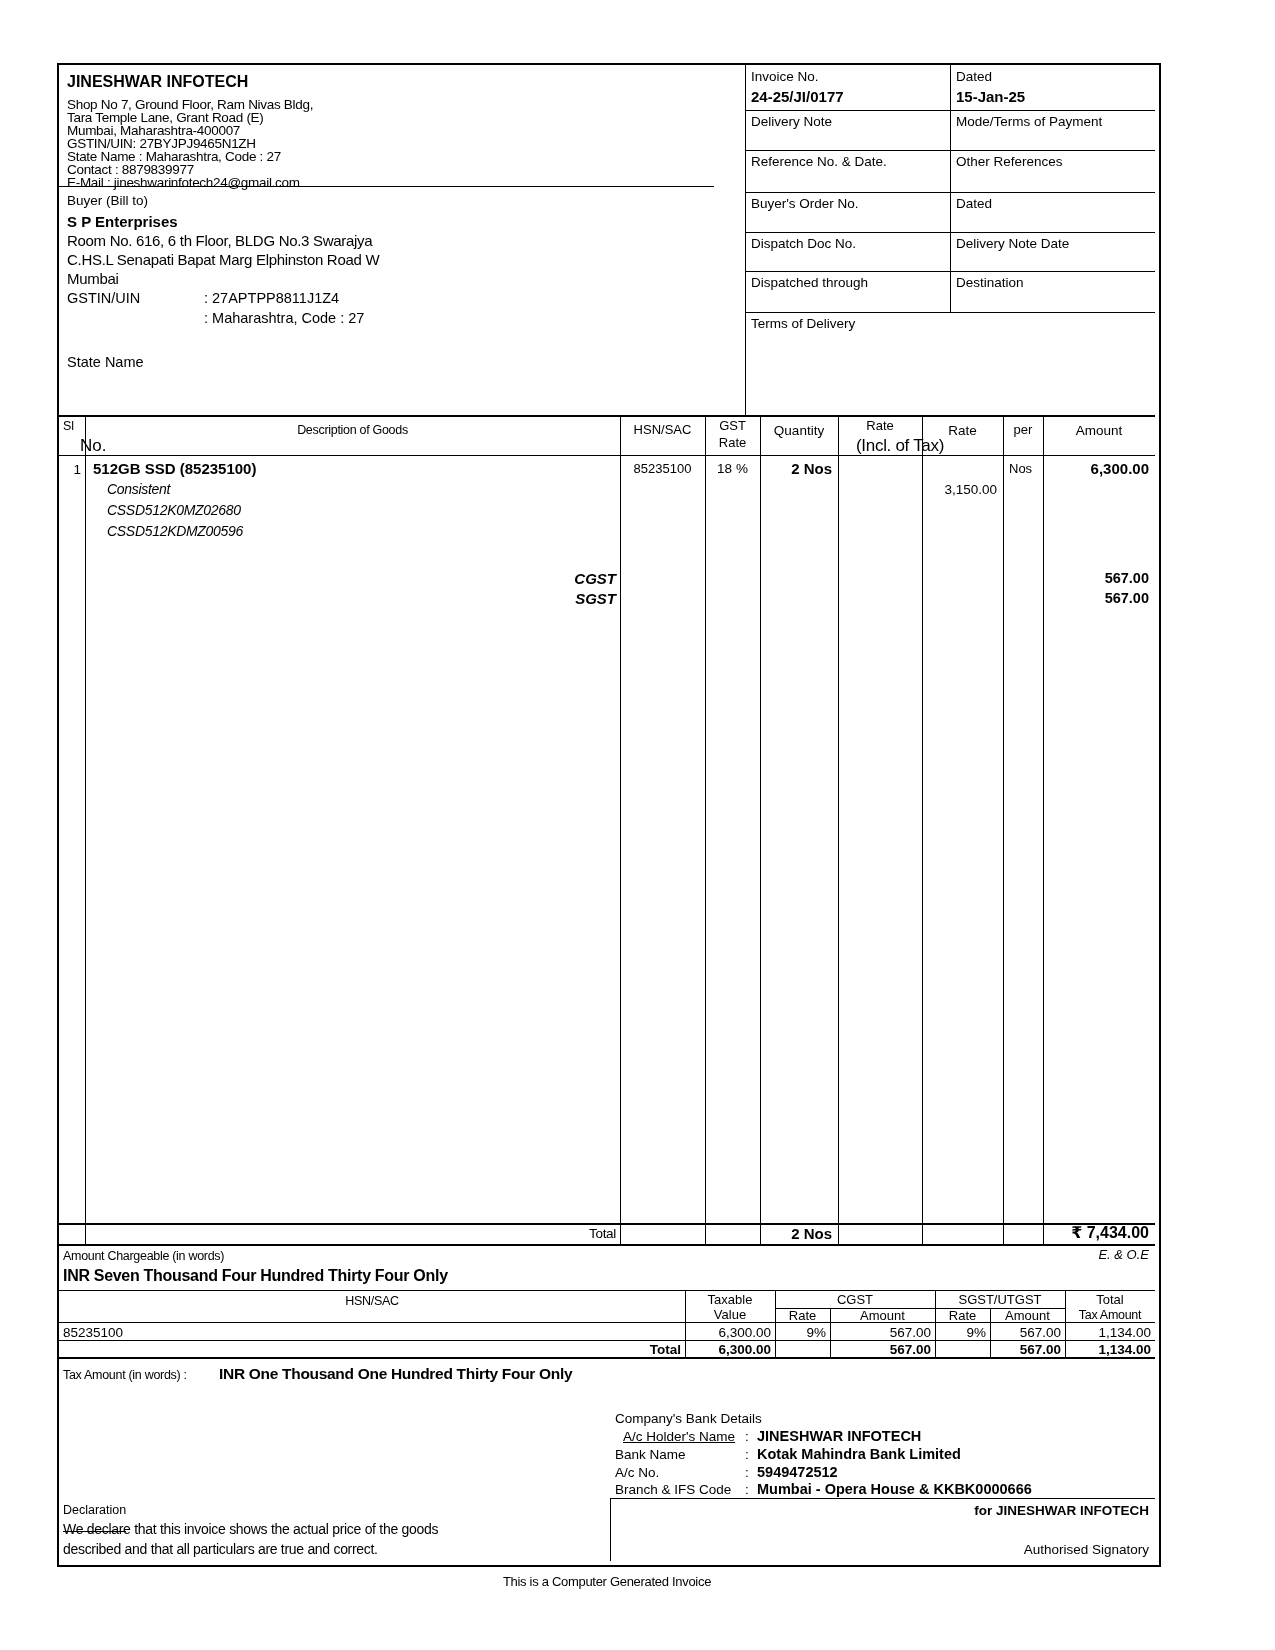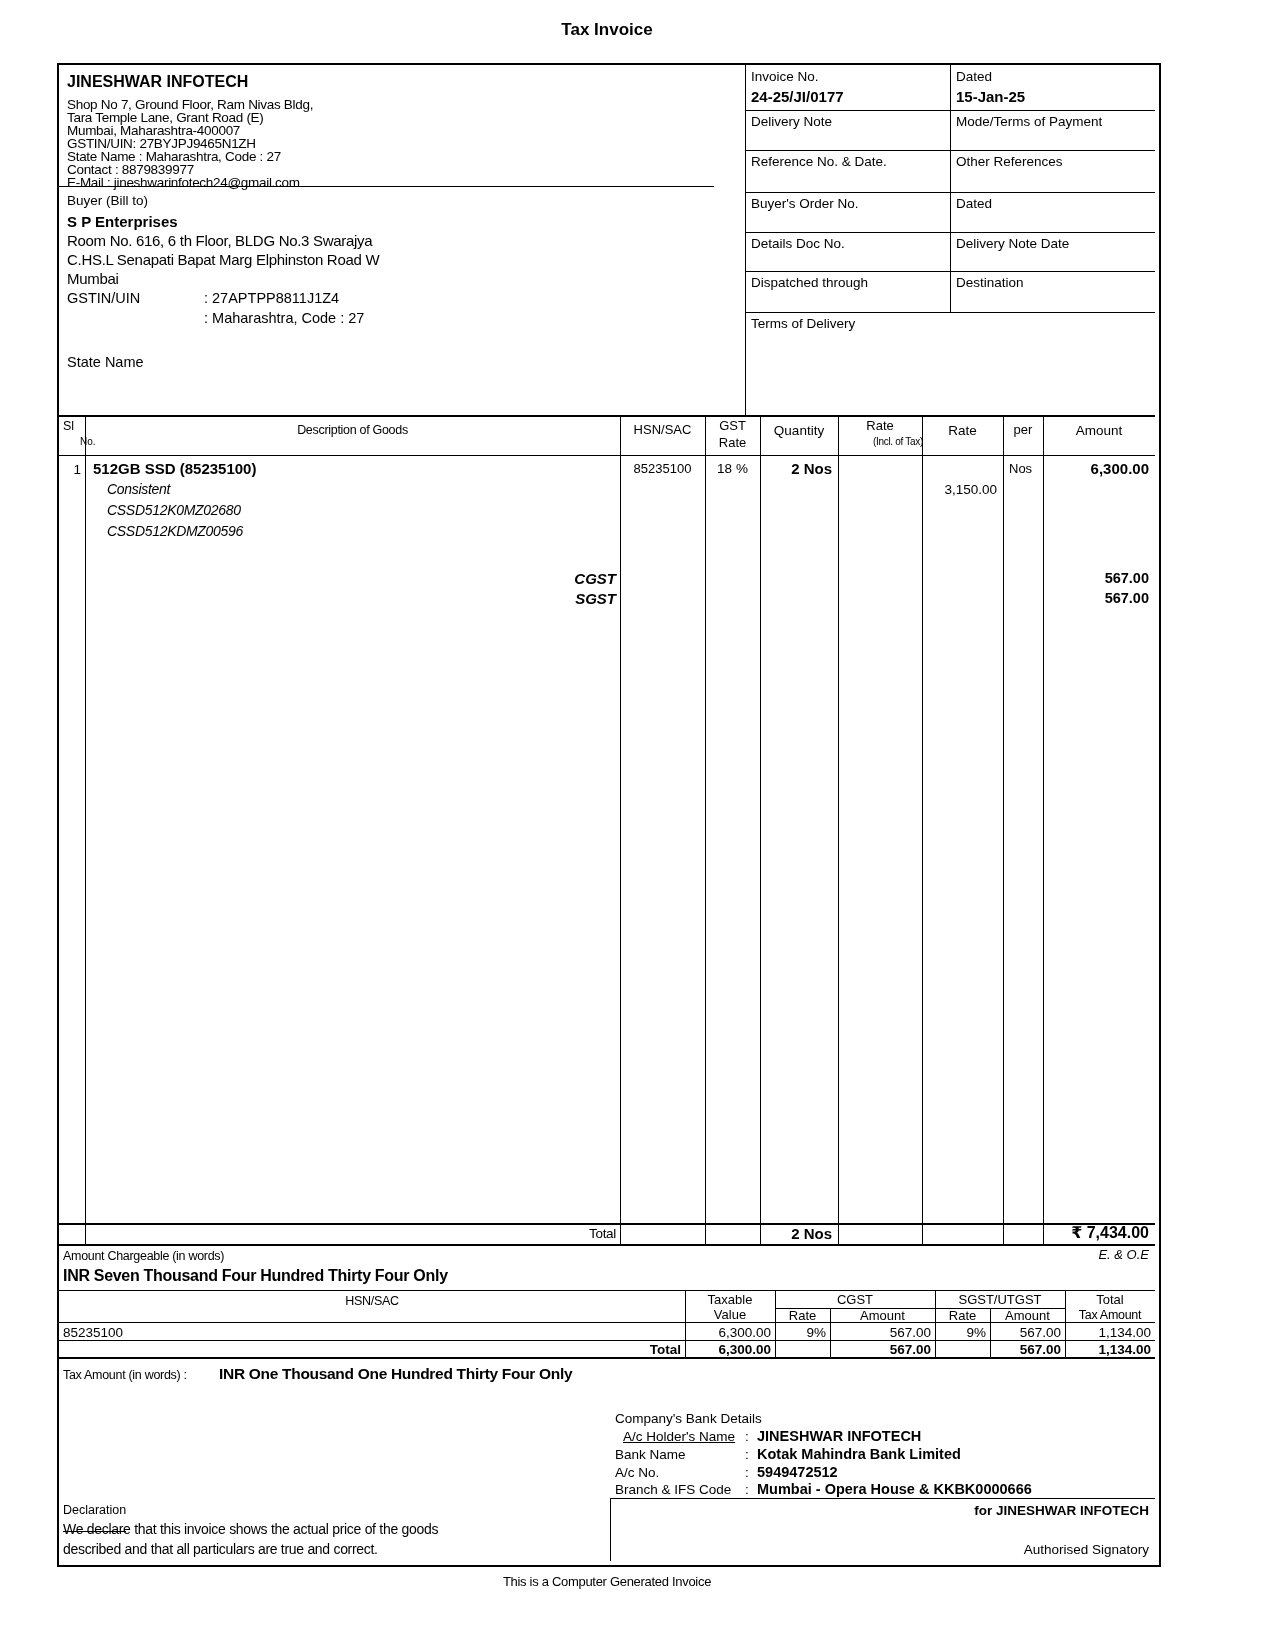--- a/index.html
+++ b/index.html
@@ -8,35 +8,34 @@
     font-family:"Liberation Sans","DejaVu Sans",sans-serif; color:#000;
     margin:0 auto; overflow:hidden;
   }
   .box { position:absolute; left:57px; top:63px; width:1100px; height:1500px; border:2px solid #000; }
   .t  { position:absolute; white-space:nowrap; line-height:1.15; }
   .c  { text-align:center; }
   .r  { text-align:right; }
   .b  { font-weight:bold; }
   .i  { font-style:italic; }
   .cond { letter-spacing:-0.3px; }
-  .f11 { font-size:10px;padding-left:18px; } .f12 { font-size:12.5px; } .f13 { font-size:13px; }
+  .f11 { font-size:17px;padding-left:18px; } .f12 { font-size:12.5px; } .f13 { font-size:13px; }
   .f135{ font-size:13.5px; } .f14 { font-size:14px; } .f145{ font-size:14.5px; }
   .f15 { font-size:15px; } .f155{ font-size:15.5px; } .f16 { font-size:16px; }
   .f17 { font-size:17px; }
   .vl { position:absolute; width:0; border-left:1px solid #000; }
   .hl { position:absolute; height:0; border-top:1px solid #000; }
   .hl2{ border-top-width:2px; }
   .u  { border-bottom:1px solid #000; padding-bottom:14px; }
 </style>
 </head>
 <body>
 
 <div class="sheet">
 
-  <div class="t b f17 c" style="left:57px; top:20px; width:1100px;">Tax Invoice</div>
 
   <div class="box">
 
     <div class="vl" style="left:686px; top:0; height:350px;"></div>
     <div class="vl" style="left:891px; top:0; height:247px;"></div>
     <div class="hl" style="left:0; top:121px; width:655px;"></div>
     <div class="hl" style="left:686px; top:45px;  width:410px;"></div>
     <div class="hl" style="left:686px; top:85px;  width:410px;"></div>
     <div class="hl" style="left:686px; top:127px; width:410px;"></div>
     <div class="hl" style="left:686px; top:167px; width:410px;"></div>
@@ -93,21 +92,21 @@
     <div class="t f135" style="left:692px; top:4px;">Invoice No.</div>
     <div class="t b f15" style="left:692px; top:23px;">24-25/JI/0177</div>
     <div class="t f135" style="left:897px; top:4px;">Dated</div>
     <div class="t b f15" style="left:897px; top:23px;">15-Jan-25</div>
     <div class="t f135" style="left:692px; top:49px;">Delivery Note</div>
     <div class="t f135" style="left:897px; top:49px;">Mode/Terms of Payment</div>
     <div class="t f135" style="left:692px; top:89px;">Reference No. &amp; Date.</div>
     <div class="t f135" style="left:897px; top:89px;">Other References</div>
     <div class="t f135" style="left:692px; top:131px;">Buyer's Order No.</div>
     <div class="t f135" style="left:897px; top:131px;">Dated</div>
-    <div class="t f135" style="left:692px; top:171px;">Details Doc No.</div>
+    <div class="t f135" style="left:692px; top:171px;">Dispatch Doc No.</div>
     <div class="t f135" style="left:897px; top:171px;">Delivery Note Date</div>
     <div class="t f135" style="left:692px; top:210px;">Dispatched through</div>
     <div class="t f135" style="left:897px; top:210px;">Destination</div>
     <div class="t f135" style="left:692px; top:251px;">Terms of Delivery</div>
 
     <div class="t f12" style="left:4px; top:354px;">Sl</div>
     <div class="t f11" style="left:3px; top:371px;">No.</div>
     <div class="t f12 c cond" style="left:26px; top:358px; width:535px;">Description of Goods</div>
     <div class="t f13 c" style="left:561px; top:358px; width:85px;">HSN/SAC</div>
     <div class="t f13 c" style="left:646px; top:354px; width:55px;">GST</div>

